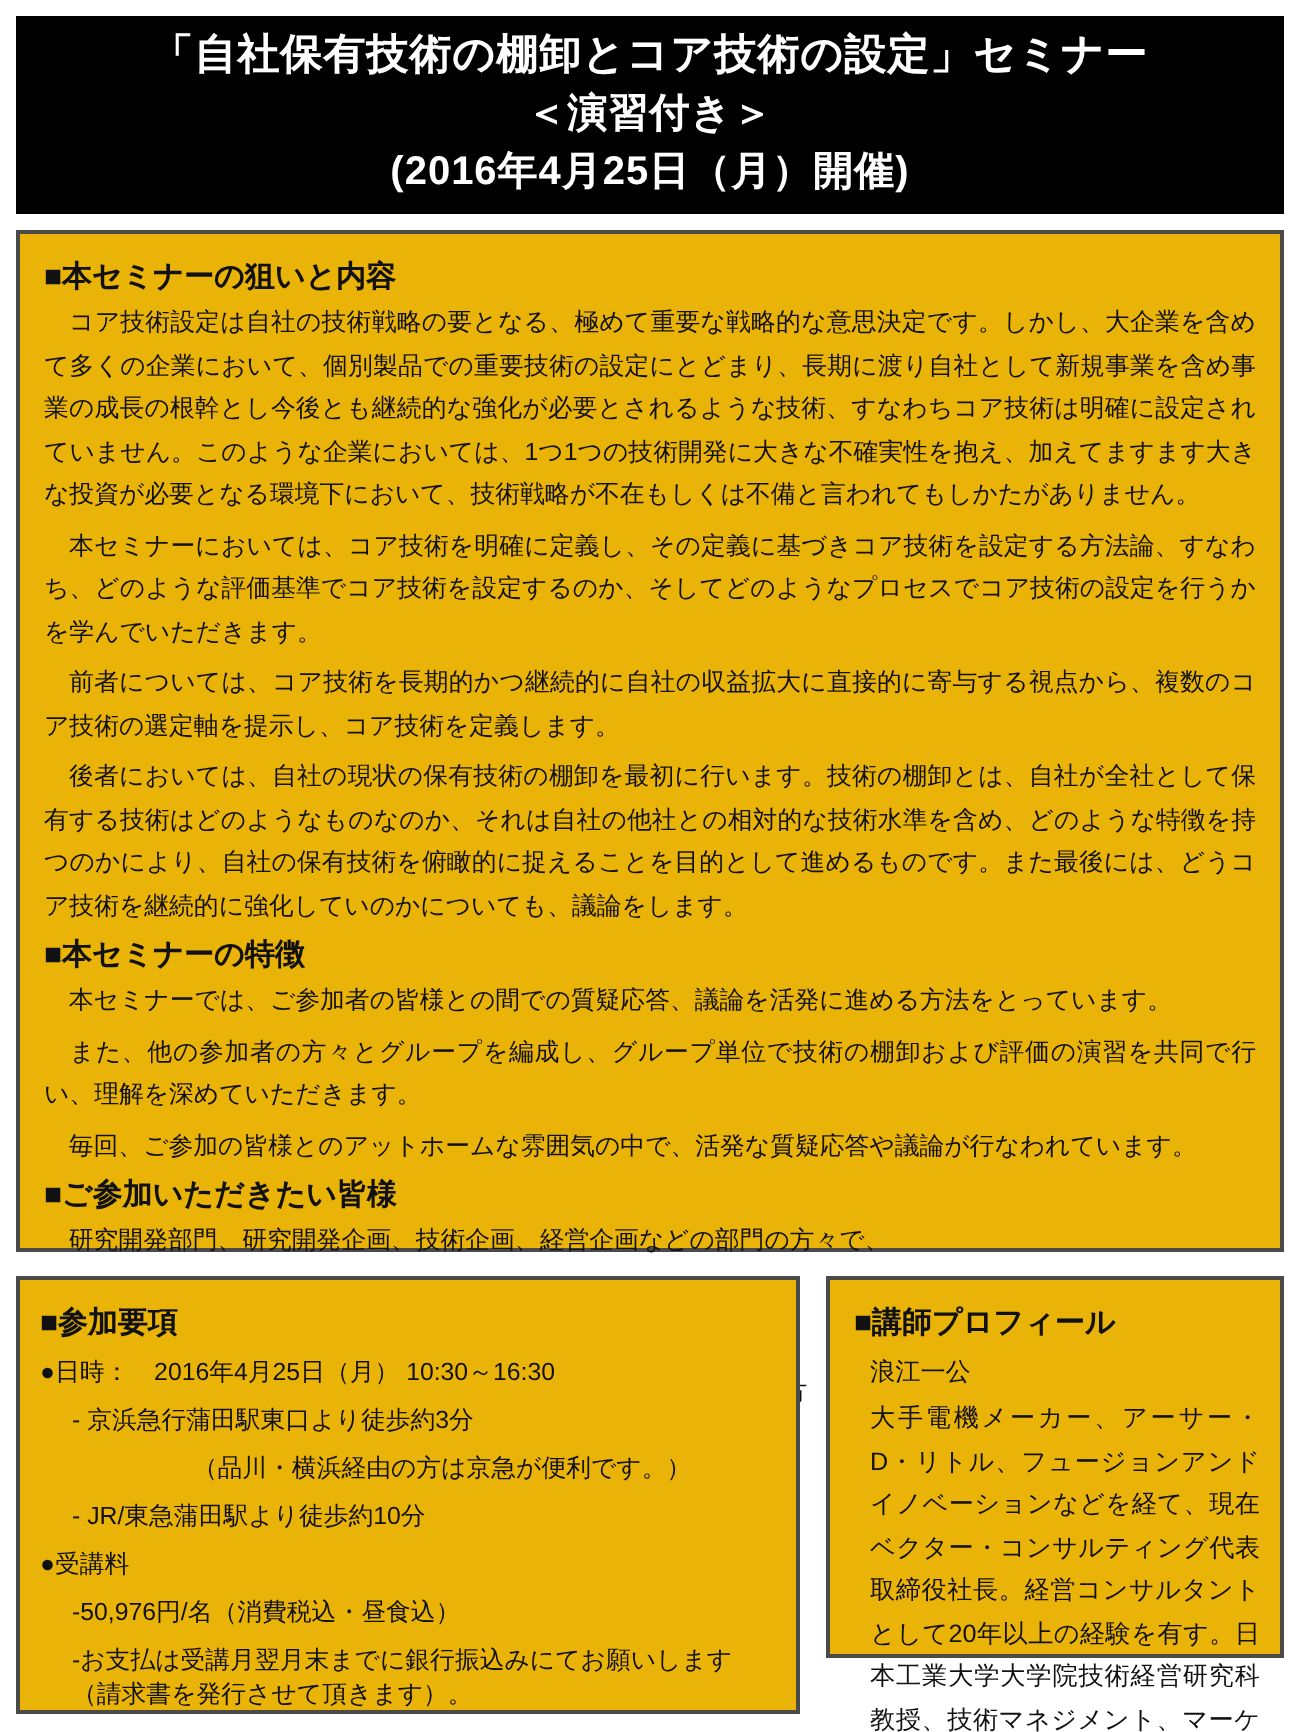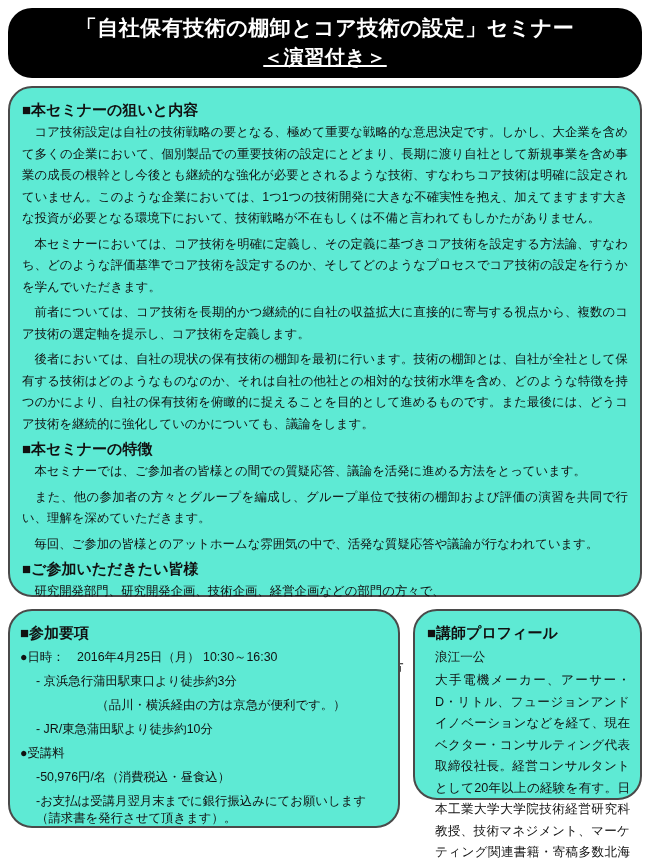--- a/index.html
+++ b/index.html
@@ -1,15 +1,15 @@
 <!DOCTYPE html>
 <html><head>
 <meta charset="utf-8">
 <style>
-  * { margin: 0; padding: 0; box-sizing: border-box; border-radius: 24px; }
+  * { margin: 0; padding: 0; box-sizing: border-box; }
   html, body {
     width: 650px;
     background: #ffffff;
     font-family: "Liberation Sans", "DejaVu Sans", sans-serif;
     color: #1a1a1a;
   }
   .page {
     width: 650px;
     height: 866px;
     background: #ffffff;
@@ -27,26 +27,25 @@
     font-size: 21px;
     font-weight: bold;
     line-height: 30px;
     letter-spacing: 0.5px;
   }
   .banner .t2, .banner .t3 {
     font-size: 20px;
     font-weight: bold;
     line-height: 29px;
     letter-spacing: 0.5px;
-    text-decoration: underline;
   }
   
   .box {
     border: 2px solid #4a4a4a;
-    background: #5eead4;
+    background: #eab308;
   }
   .main-box {
     height: 511px;
     padding: 8px 12px 6px 12px;
     margin-bottom: 12px;
   }
   h2.sec {
     font-size: 15px;
     font-weight: bold;
     color: #111111;
@@ -105,20 +104,21 @@
   }
 </style>
 </head>
 <body>
 
 <div class="page">
 
   <div class="banner">
     <div class="t1">「自社保有技術の棚卸とコア技術の設定」セミナー</div>
     <div class="t2">＜演習付き＞</div>
+    <div class="t3">(2016年4月25日（月）開催)</div>
   </div>
 
   <div class="box main-box">
     <h2 class="sec">■本セミナーの狙いと内容</h2>
     <p class="body">　コア技術設定は自社の技術戦略の要となる、極めて重要な戦略的な意思決定です。しかし、大企業を含めて多くの企業において、個別製品での重要技術の設定にとどまり、長期に渡り自社として新規事業を含め事業の成長の根幹とし今後とも継続的な強化が必要とされるような技術、すなわちコア技術は明確に設定されていません。このような企業においては、1つ1つの技術開発に大きな不確実性を抱え、加えてますます大きな投資が必要となる環境下において、技術戦略が不在もしくは不備と言われてもしかたがありません。</p>
     <p class="body">　本セミナーにおいては、コア技術を明確に定義し、その定義に基づきコア技術を設定する方法論、すなわち、どのような評価基準でコア技術を設定するのか、そしてどのようなプロセスでコア技術の設定を行うかを学んでいただきます。</p>
     <p class="body">　前者については、コア技術を長期的かつ継続的に自社の収益拡大に直接的に寄与する視点から、複数のコア技術の選定軸を提示し、コア技術を定義します。</p>
     <p class="body">　後者においては、自社の現状の保有技術の棚卸を最初に行います。技術の棚卸とは、自社が全社として保有する技術はどのようなものなのか、それは自社の他社との相対的な技術水準を含め、どのような特徴を持つのかにより、自社の保有技術を俯瞰的に捉えることを目的として進めるものです。また最後には、どうコア技術を継続的に強化していのかについても、議論をします。</p>
 
     <h2 class="sec">■本セミナーの特徴</h2>

